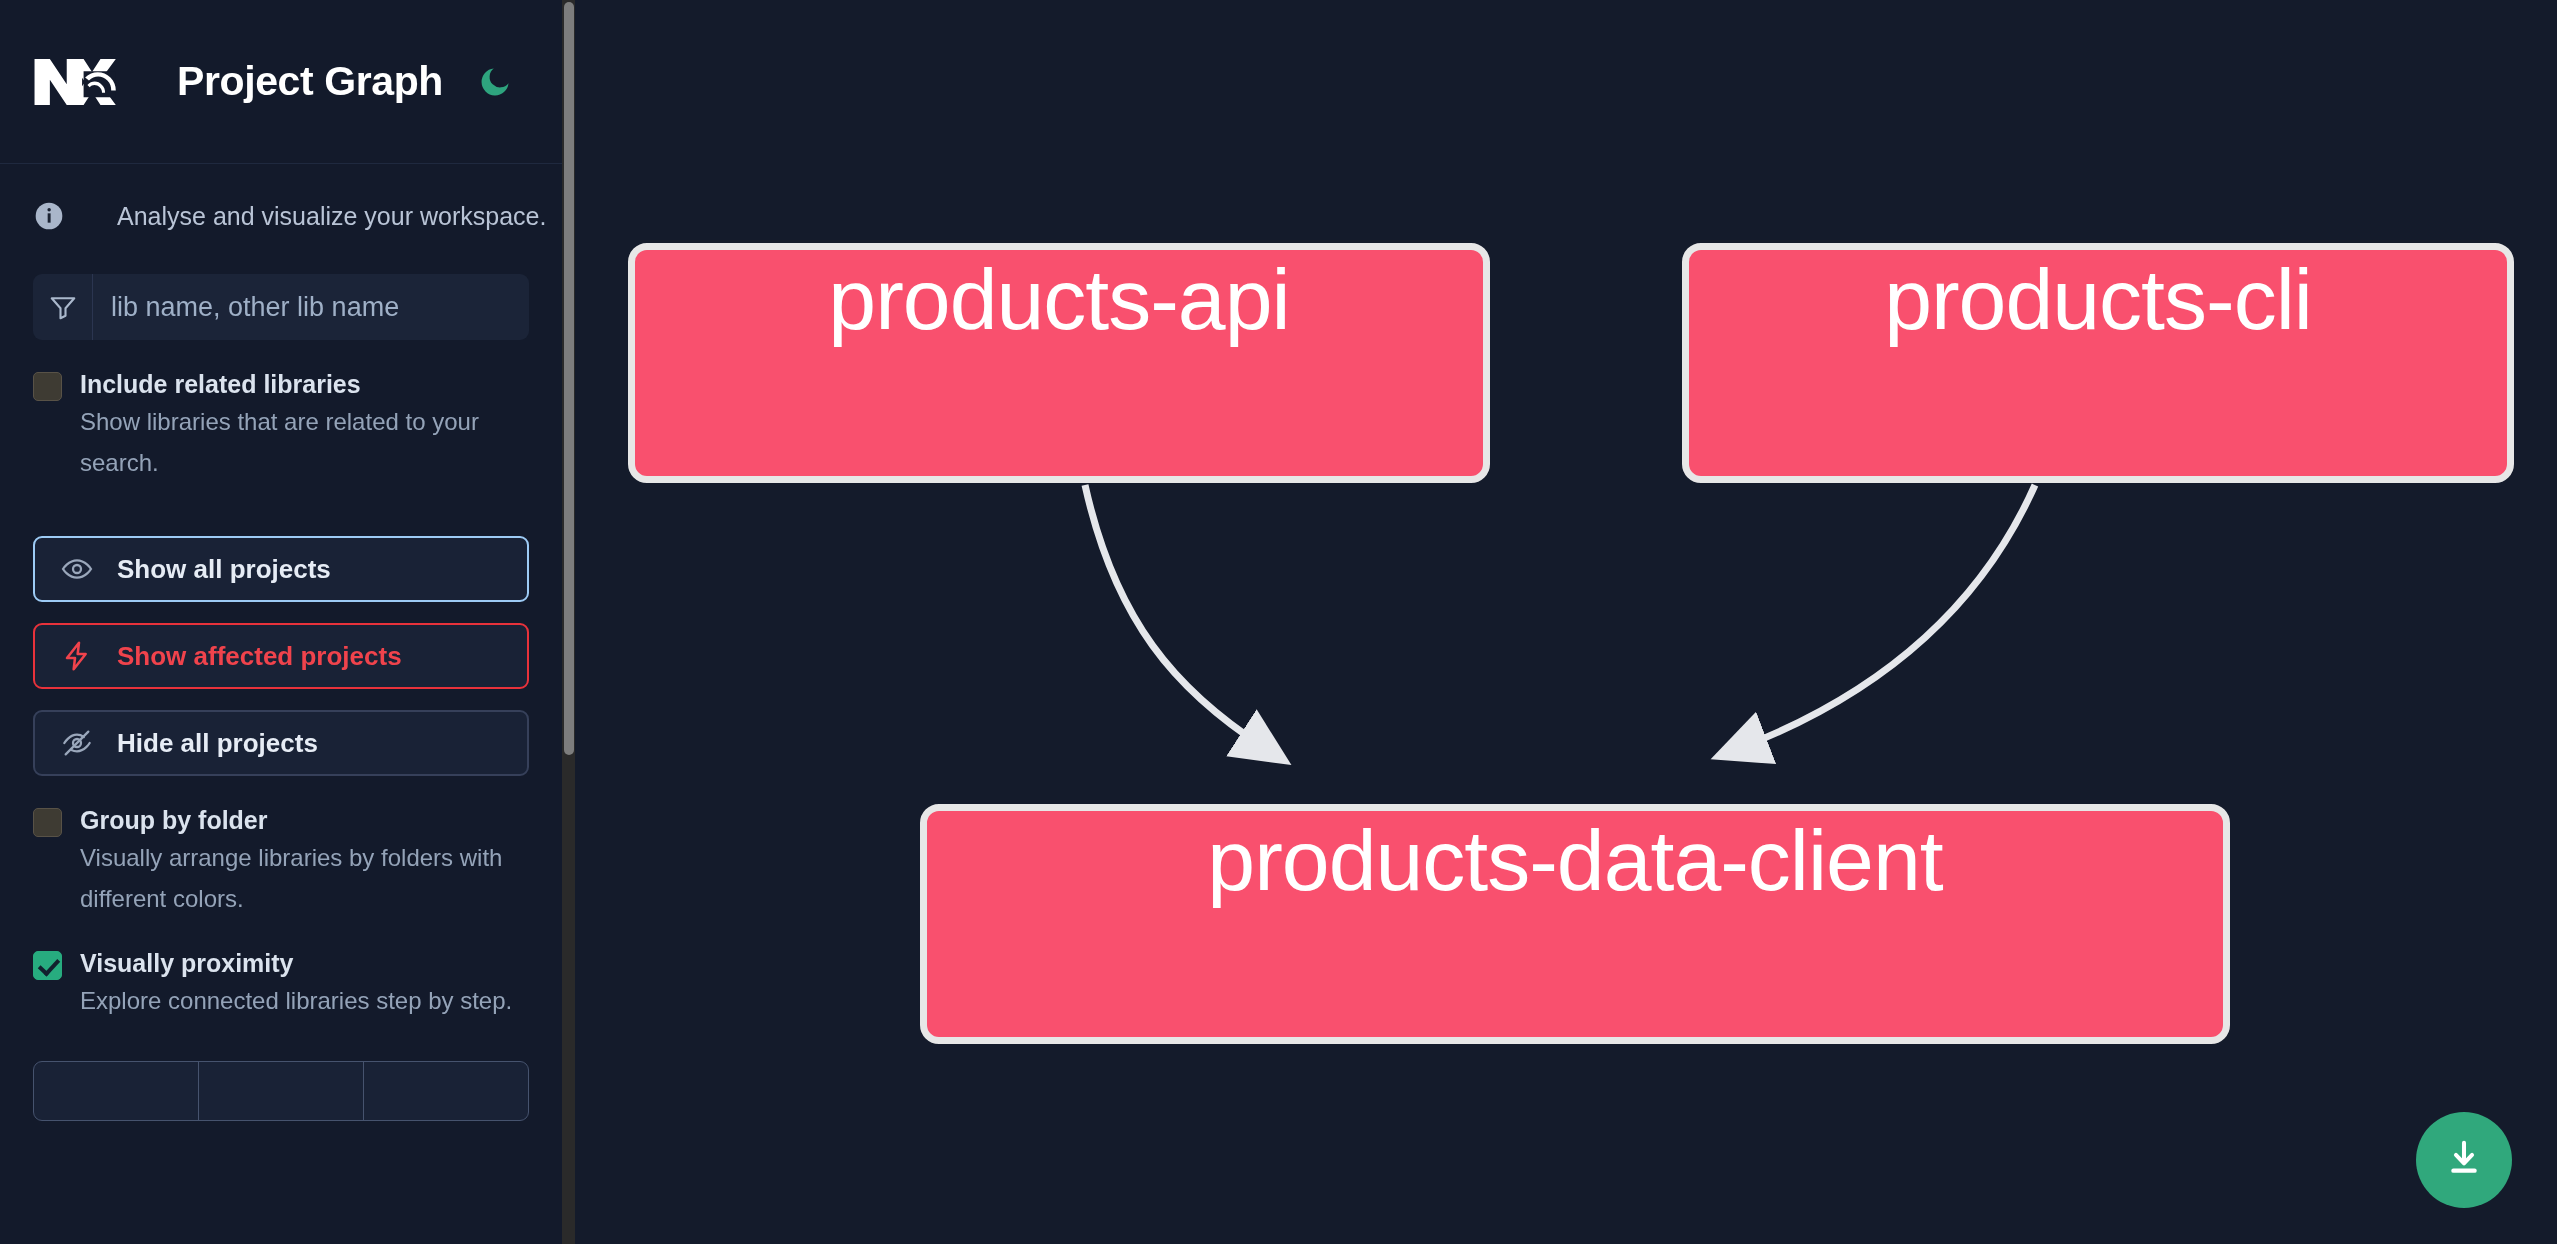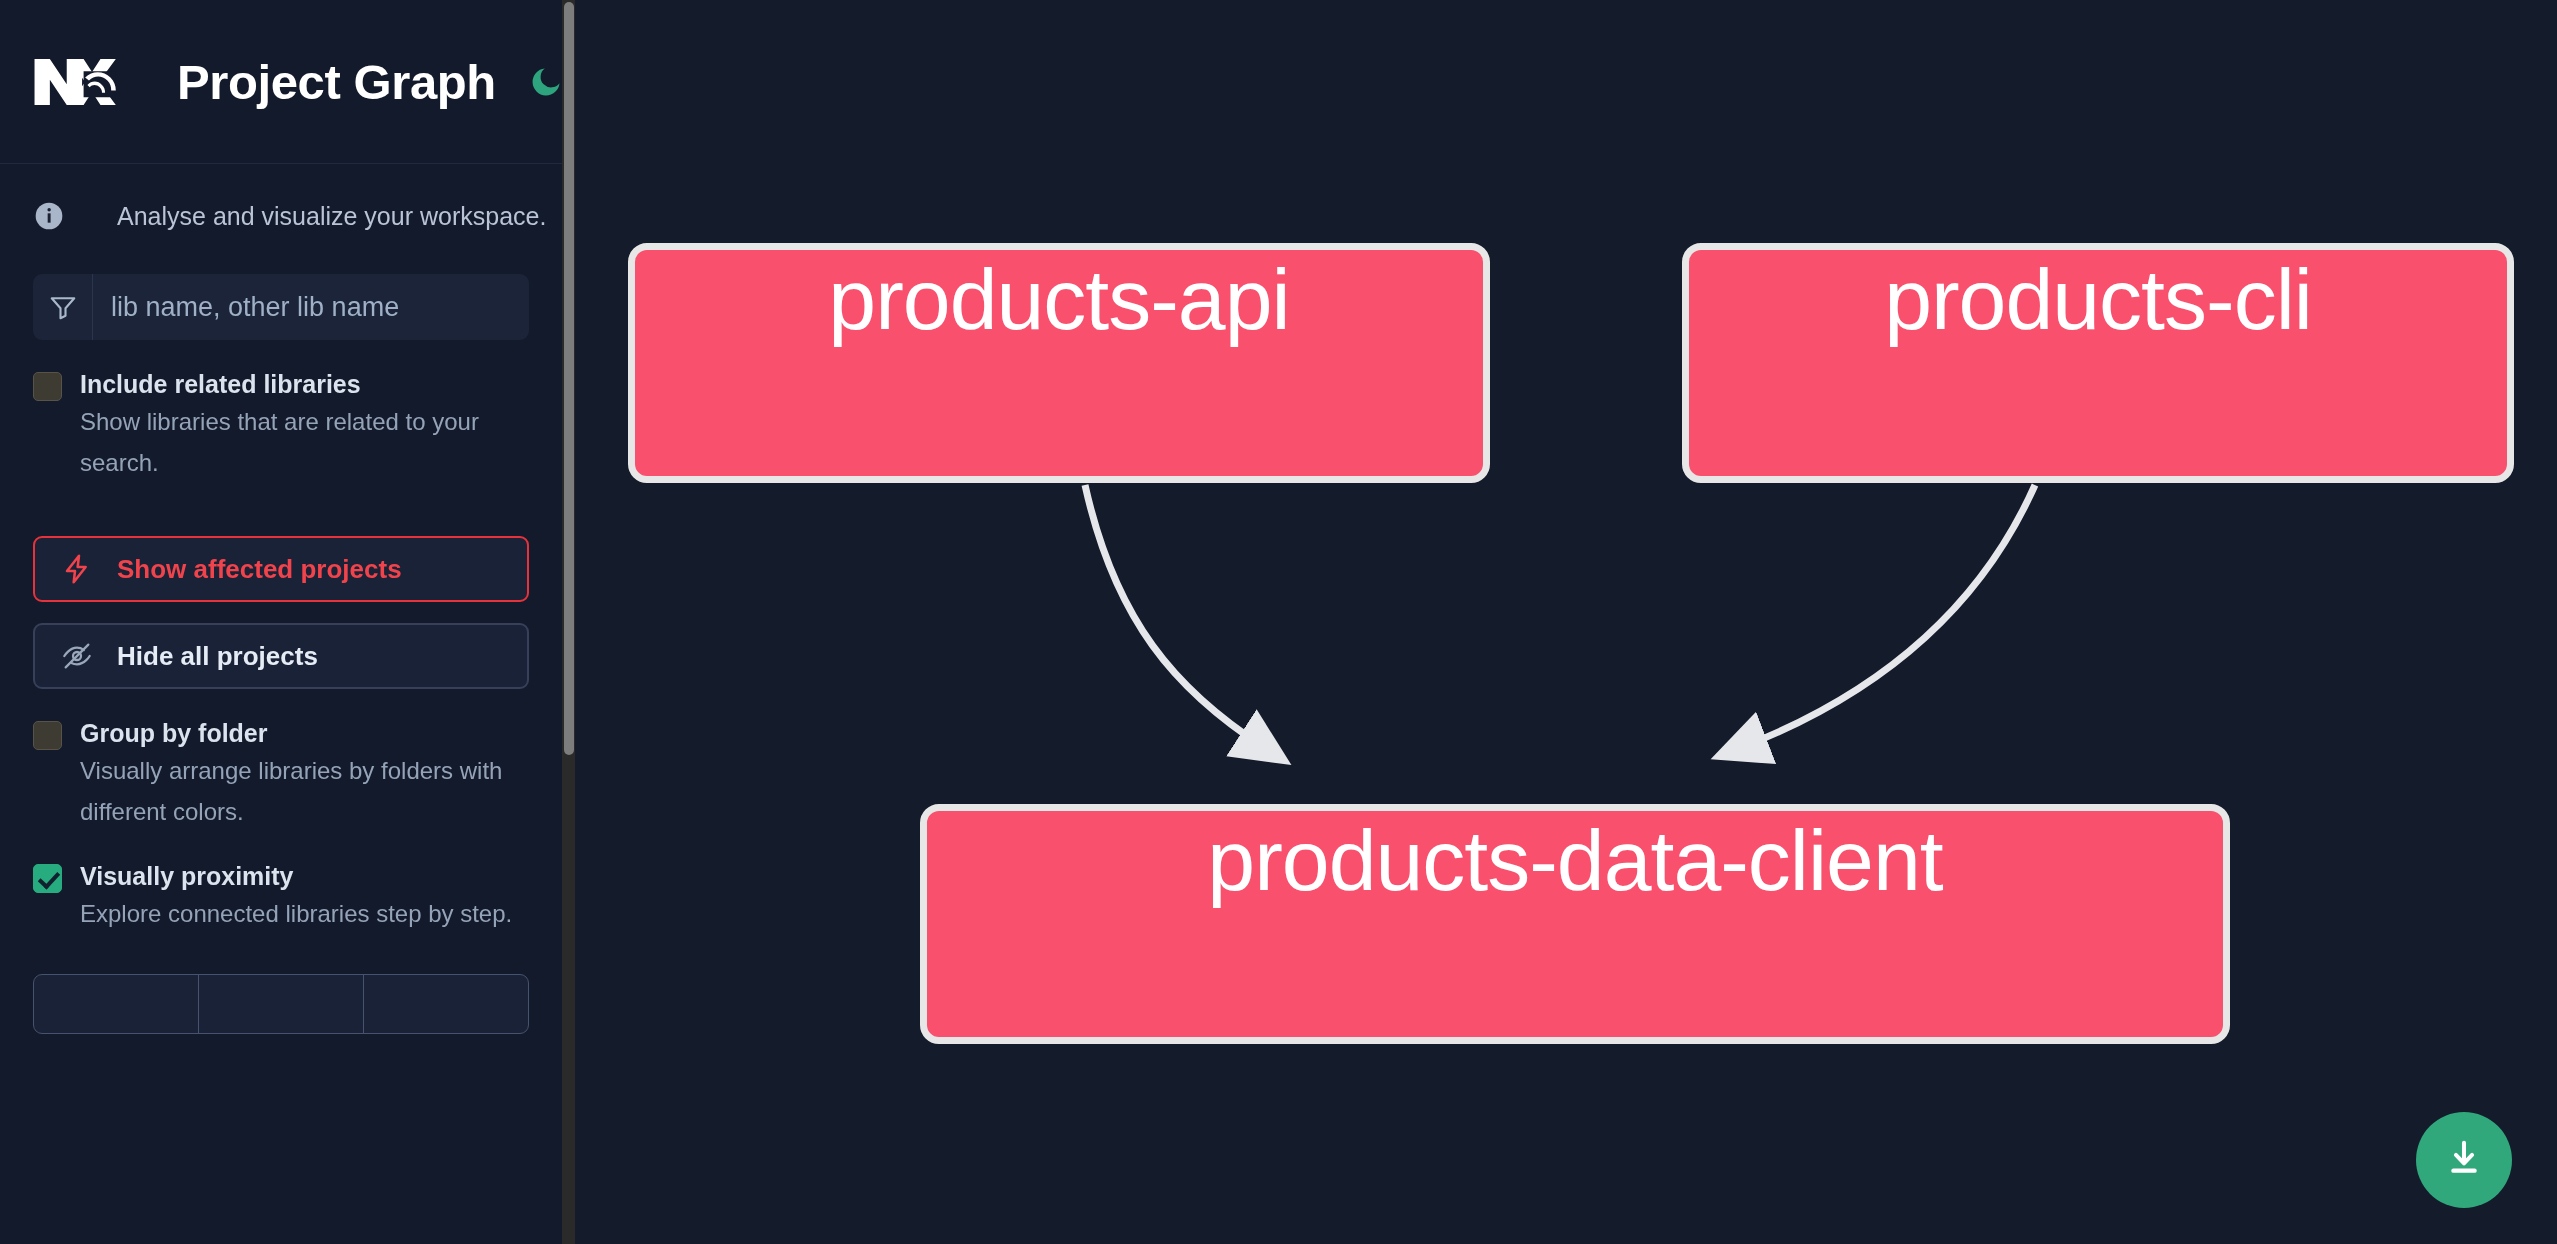--- a/index.html
+++ b/index.html
@@ -25,21 +25,21 @@
   }
   .sb-header {
     height: 164px;
     display: flex; align-items: center;
     padding-left: 33px;
     border-bottom: 1px solid #1f293f;
   }
   .nx-logo { width: 92px; height: 58px; flex: 0 0 auto; }
   .app-title {
     color: #ffffff;
-    font-size: 49px;
+    font-size: 41px;
     font-weight: 700;
     margin-left: 52px;
     letter-spacing: -0.4px;
     white-space: nowrap;
   }
   .theme-toggle {
     margin-left: 32px;
     width: 40px; height: 40px;
     display: flex; align-items: center; justify-content: center;
     cursor: pointer;
@@ -256,20 +256,29 @@
 
       <div class="check-row">
         <span class="checkbox unchecked"></span>
         <span class="check-texts">
           <span class="check-label">Include related libraries</span>
           <span class="check-desc">Show libraries that are related to your search.</span>
         </span>
       </div>
 
       <div class="btn-stack">
+        <div class="btn btn--focus">
+          <span class="btn-icon">
+            <svg viewBox="0 0 24 24" width="32" height="32" xmlns="http://www.w3.org/2000/svg">
+              <path d="M1.5 12S5.5 5.5 12 5.5 22.5 12 22.5 12 18.5 18.5 12 18.5 1.5 12 1.5 12z" fill="none" stroke="#9aa7bb" stroke-width="1.7"></path>
+              <circle cx="12" cy="12" r="3" fill="none" stroke="#9aa7bb" stroke-width="1.7"></circle>
+            </svg>
+          </span>
+          <span class="btn-label">Show all projects</span>
+        </div>
 
         <div class="btn btn--danger">
           <span class="btn-icon">
             <svg viewBox="0 0 24 24" width="32" height="32" xmlns="http://www.w3.org/2000/svg">
               <path d="M13.5 2 4.5 13.5h6L9.5 22l9-11.5h-6z" fill="none" stroke="#f0434c" stroke-width="1.9" stroke-linejoin="round"></path>
             </svg>
           </span>
           <span class="btn-label">Show affected projects</span>
         </div>
 

